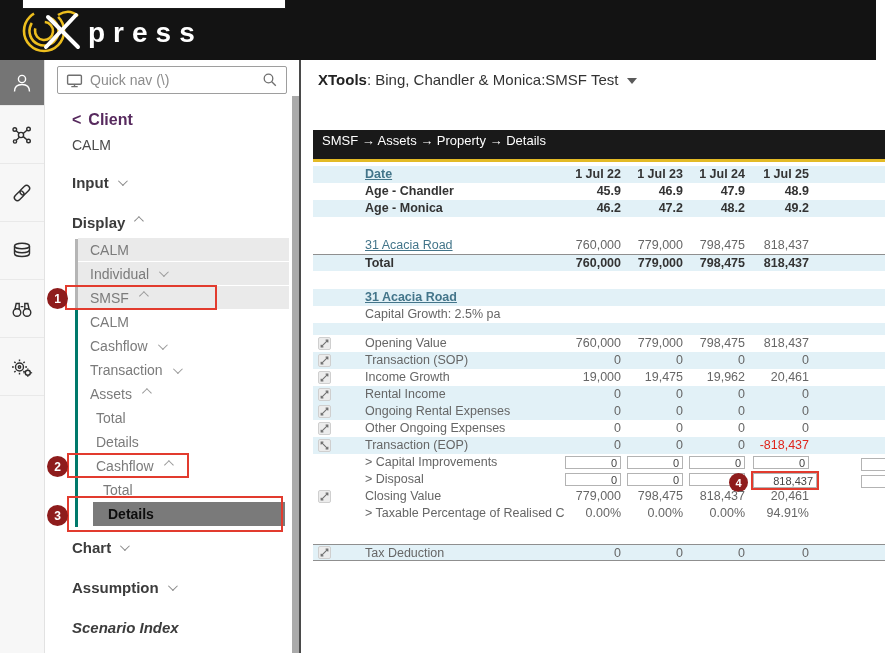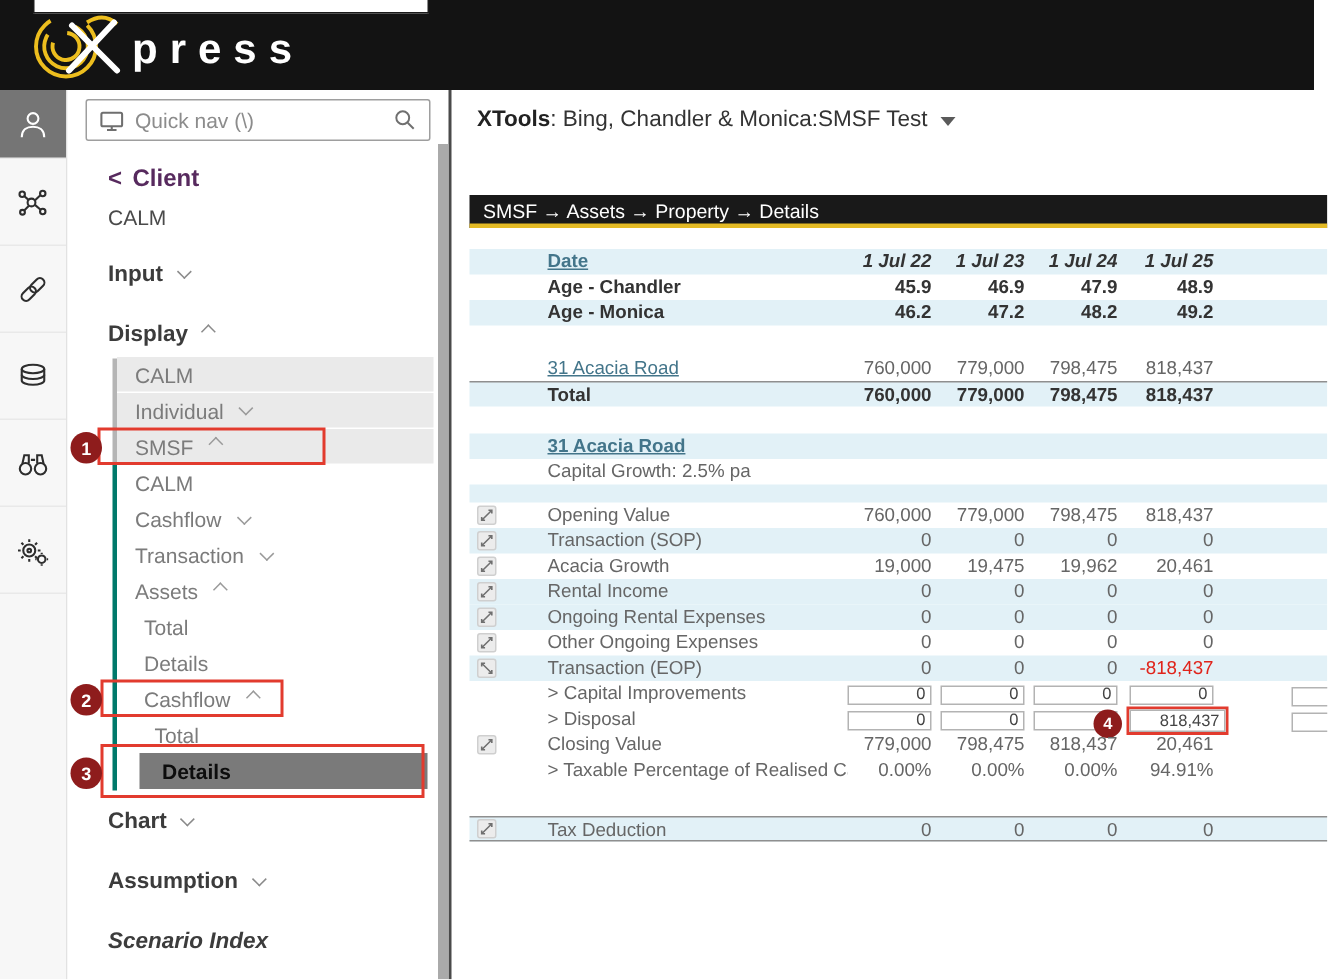--- a/index.html
+++ b/index.html
@@ -75,31 +75,31 @@
   #badge3 { left:2px; top:445px; }  #rbox3 { left:22px; top:436px; width:216px; height:36px; }
 
   
   .content { position:absolute; left:303px; top:60px; width:582px; height:593px; background:#fff; }
   .page-title { position:absolute; left:15px; top:11px; font-size:15px; color:#333;
                 display:flex; align-items:center;text-align:right; }
   .page-title .b { font-weight:bold; color:#222; }
   .caret-down { width:0; height:0; border-left:5px solid transparent; border-right:5px solid transparent;
                 border-top:6px solid #5a5a5a; margin-left:9px; margin-top:2px; }
 
-  .crumbbar { position:absolute; left:10px; top:70px; right:0; height:22px; background:#191919;
+  .crumbbar { position:absolute; left:10px; top:70px; right:0; height:32px; background:#191919;
               color:#fff; font-size:13px; line-height:22px; padding-left:9px;
               border-bottom:3px solid #e3ba25; }
 
   .table { position:absolute; left:10px; top:106px; right:0; }
   .trow { display:flex; height:17px; line-height:17px; font-size:12.5px; color:#666; }
   .trow.shade { background:#e2f1f7; }
   .trow.topline { border-top:1px solid #8f8f8f; }
   .trow.botline { border-bottom:1px solid #8f8f8f; }
   .trow.bold .c-label, .trow.bold .c-val { font-weight:bold; color:#333; }
-  .trow.head .c-val { font-weight:bold; color:#333;font-style:italic; }
+  .trow.head .c-val { font-weight:bold; color:#333; }
   .tgap { width:100%; }
   .tgap.shade { background:#e2f1f7; }
 
   .c-icon { width:26px; display:flex; align-items:center; flex:none; }
   .icon-box { width:13px; height:13px; margin-left:5px; background:#ececec; border:1px solid #cfcfcf;
               border-radius:2px; display:flex; align-items:center; justify-content:center; cursor:pointer; }
   .c-icon.alt svg { transform:scaleX(-1); }
   .c-label { flex:1; padding-left:26px; white-space:nowrap; overflow:hidden; }
   .c-val { width:62px; text-align:right; padding-right:6px; flex:none; position:relative; }
   .c-val.v3 { width:64px; }
@@ -396,21 +396,21 @@
     <span class="c-extra"></span>
   </div>
         <div class="trow">
     <span class="c-icon">
             <span class="icon-box">
               <svg width="9" height="9" viewBox="0 0 12 12">
                 <path d="M1.5 7.5 V10.5 H4.5 M1.5 10.5 L10.5 1.5 M7.5 1.5 H10.5 V4.5" fill="none" stroke="#707070" stroke-width="1.4"></path>
               </svg>
             </span>
           </span>
-    <span class="c-label">Acacia Growth</span>
+    <span class="c-label">Income Growth</span>
     <span class="c-val v0">19,000</span>
     <span class="c-val v1">19,475</span>
     <span class="c-val v2">19,962</span>
     <span class="c-val v3">20,461</span>
     <span class="c-extra"></span>
   </div>
         <div class="trow shade">
     <span class="c-icon">
             <span class="icon-box">
               <svg width="9" height="9" viewBox="0 0 12 12">

